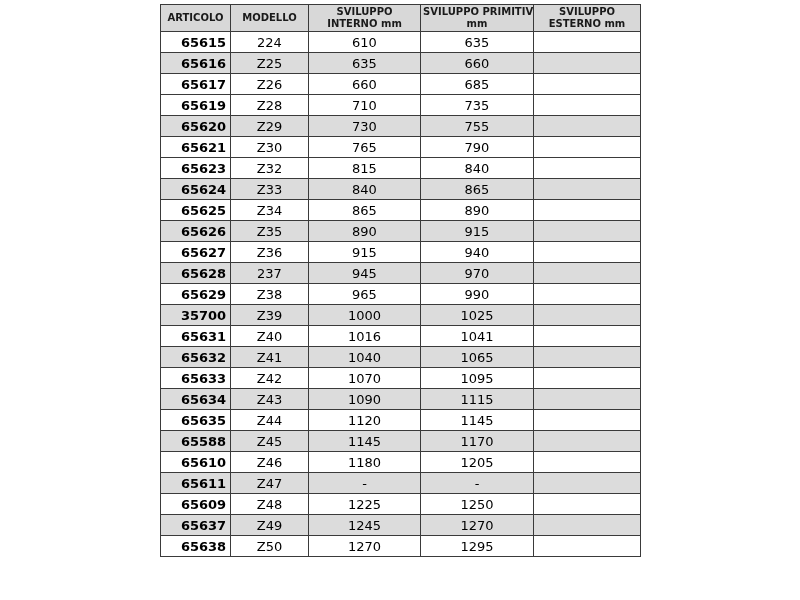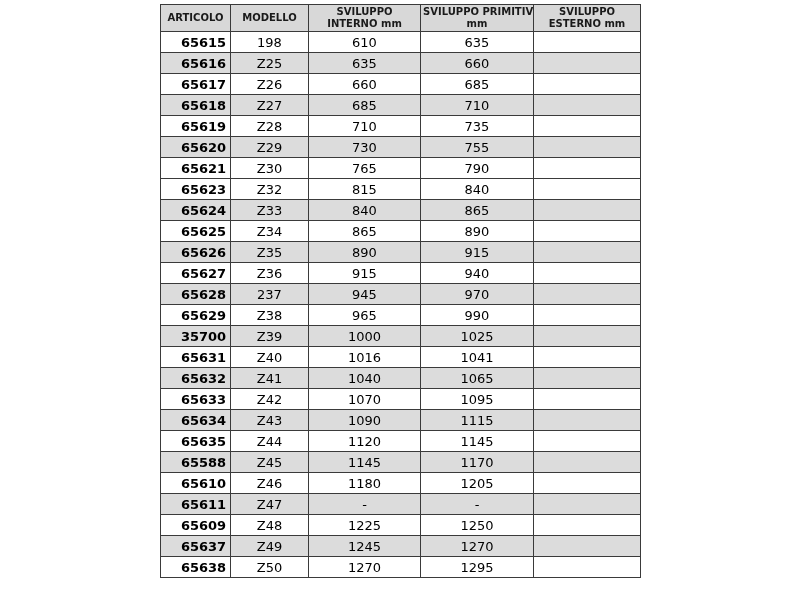--- a/index.html
+++ b/index.html
@@ -93,44 +93,37 @@
             </th>
             <th>
               <div>SVILUPPO</div>
               <div>ESTERNO mm</div>
             </th>
           </tr>
         </thead>
       <tbody>
           <tr>
             <td class="articolo">65615</td>
-            <td>198</td>
+            <td>224</td>
             <td>610</td>
             <td>635</td>
             <td></td>
           </tr>
           <tr class="alt">
             <td class="articolo">65616</td>
             <td>Z25</td>
             <td>635</td>
             <td>660</td>
             <td></td>
           </tr>
           <tr>
             <td class="articolo">65617</td>
             <td>Z26</td>
             <td>660</td>
             <td>685</td>
-            <td></td>
-          </tr>
-          <tr class="alt">
-            <td class="articolo">65618</td>
-            <td>Z27</td>
-            <td>685</td>
-            <td>710</td>
             <td></td>
           </tr>
           <tr>
             <td class="articolo">65619</td>
             <td>Z28</td>
             <td>710</td>
             <td>735</td>
             <td></td>
           </tr>
           <tr class="alt">

